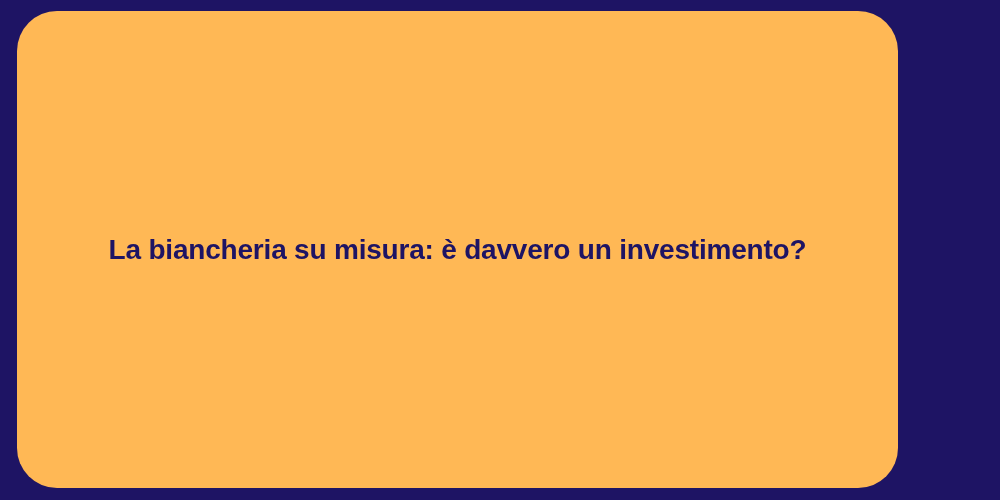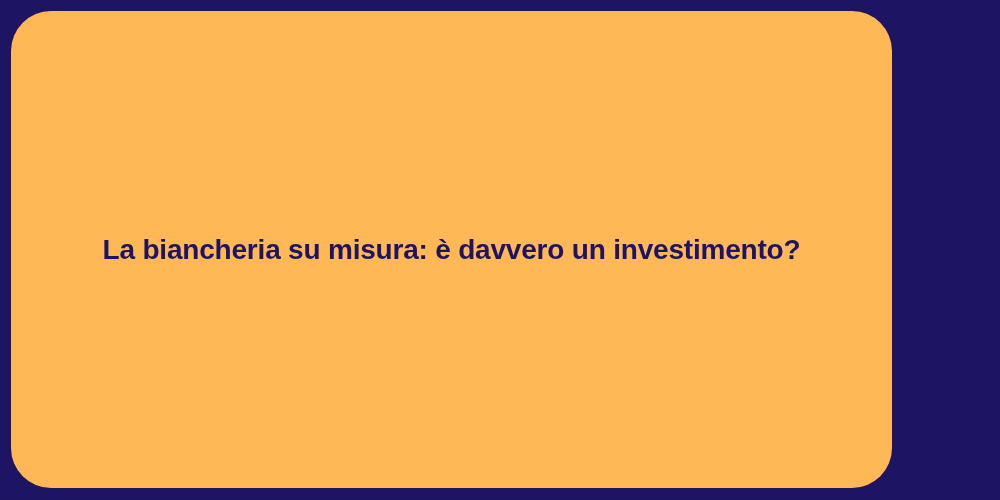--- a/index.html
+++ b/index.html
@@ -17,20 +17,21 @@
   }
 
   
   .banner-frame {
     position: relative;
     box-sizing: border-box;
     width: 904px;
     height: 500px;
     background: #1e1464;
     padding: 11px 12px 12px 11px;
+    margin-left: 6px;
   }
 
   
   .banner-card {
     box-sizing: border-box;
     width: 100%;
     height: 100%;
     background: #ffb855;
     border-radius: 40px;
     display: flex;

